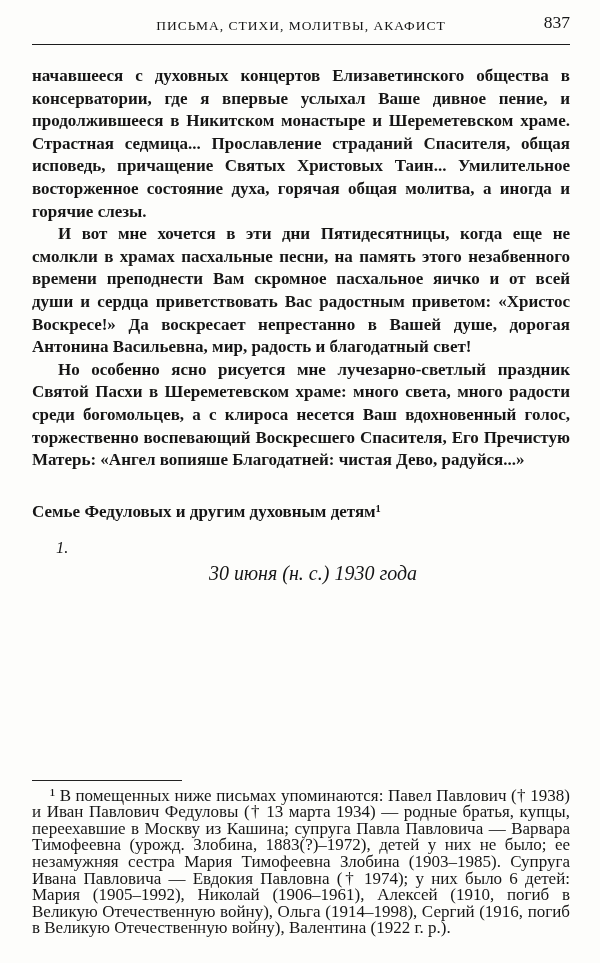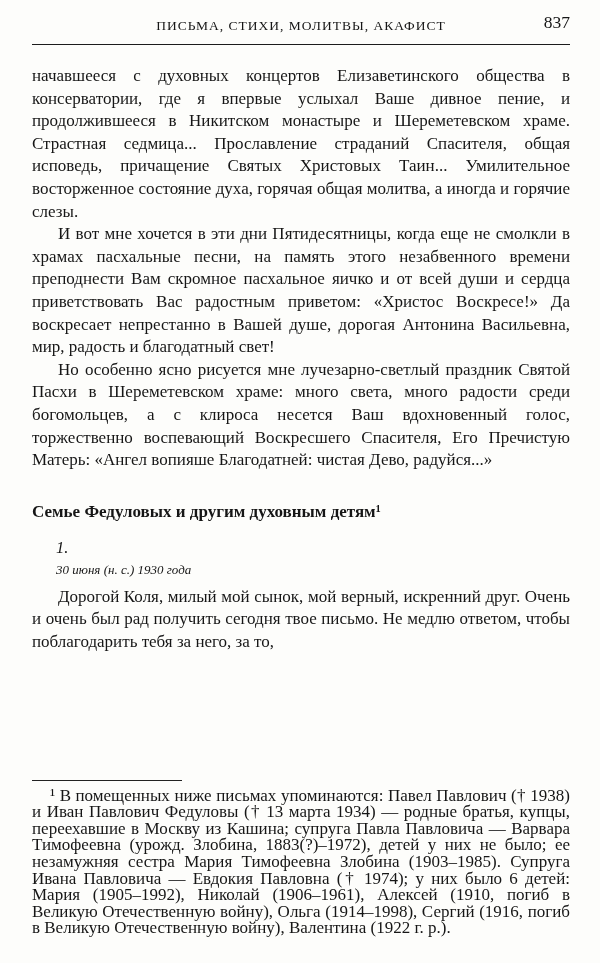--- a/index.html
+++ b/index.html
@@ -38,40 +38,41 @@
     margin: 0 0 14px 0;
     flex: 0 0 auto;
   }
   .body-text { flex: 0 0 auto; }
   .para {
     margin: 0;
     font-size: 17px;
     line-height: 22.6px;
     text-align: justify;
     text-indent: 26px;
+    font-weight: bold;
   }
   .no-indent { text-indent: 0; }
   .section-heading {
     font-size: 17px;
     font-weight: bold;
     margin: 30px 0 16px 0;
   }
   .letter-number {
     margin: 0 0 4px 0;
     font-style: italic;
     font-size: 16.5px;
     text-indent: 24px;
     text-align: left;
   }
   .letter-date {
-    margin: 0 0 8px 0;
+    margin: 0 0 2px 0;
     font-style: italic;
-    font-size: 13px;
+    font-size: 20px;
     text-indent: 24px;
-    text-align: left;
+    text-align: center;
   }
   .footnote-block {
     margin-top: auto;
     flex: 0 0 auto;
   }
   .footnote-rule {
     width: 150px;
     border-bottom: 1px solid #222;
     margin-bottom: 7px;
   }
@@ -97,21 +98,20 @@
 
   <main class="body-text">
     <p class="para no-indent">начавшееся с духовных концертов Елизаветинского общества в консерватории, где я впервые услыхал Ваше дивное пение, и продолжившееся в Никитском монастыре и Шереметевском храме. Страстная седмица... Прославление страданий Спасителя, общая исповедь, причащение Святых Христовых Таин... Умилительное восторженное состояние духа, горячая общая молитва, а иногда и горячие слезы.</p>
     <p class="para">И вот мне хочется в эти дни Пятидесятницы, когда еще не смолкли в храмах пасхальные песни, на память этого незабвенного времени преподнести Вам скромное пасхальное яичко и от всей души и сердца приветствовать Вас радостным приветом: «Христос Воскресе!» Да воскресает непрестанно в Вашей душе, дорогая Антонина Васильевна, мир, радость и благодатный свет!</p>
     <p class="para">Но особенно ясно рисуется мне лучезарно-светлый праздник Святой Пасхи в Шереметевском храме: много света, много радости среди богомольцев, а с клироса несется Ваш вдохновенный голос, торжественно воспевающий Воскресшего Спасителя, Его Пречистую Матерь: «Ангел вопияше Благодатней: чистая Дево, радуйся...»</p>
 
     <h2 class="section-heading">Семье Федуловых и другим духовным детям¹</h2>
 
     <p class="letter-number">1.</p>
     <p class="letter-date">30 июня (н. с.) 1930 года</p>
-    <p class="para">Дорогой Коля, милый мой сынок, мой верный, искренний друг. Очень и очень был рад получить сегодня твое письмо. Не медлю ответом, чтобы поблагодарить тебя за него, за то,</p>
   </main>
 
   <footer class="footnote-block">
     <div class="footnote-rule"></div>
     <p class="footnote-text">¹ В помещенных ниже письмах упоминаются: Павел Павлович († 1938) и Иван Павлович Федуловы († 13 марта 1934) — родные братья, купцы, переехавшие в Москву из Кашина; супруга Павла Павловича — Варвара Тимофеевна (урожд. Злобина, 1883(?)–1972), детей у них не было; ее незамужняя сестра Мария Тимофеевна Злобина (1903–1985). Супруга Ивана Павловича — Евдокия Павловна († 1974); у них было 6 детей: Мария (1905–1992), Николай (1906–1961), Алексей (1910, погиб в Великую Отечественную войну), Ольга (1914–1998), Сергий (1916, погиб в Великую Отечественную войну), Валентина (1922 г. р.).</p>
   </footer>
 
 </div>
 
 </body></html>

